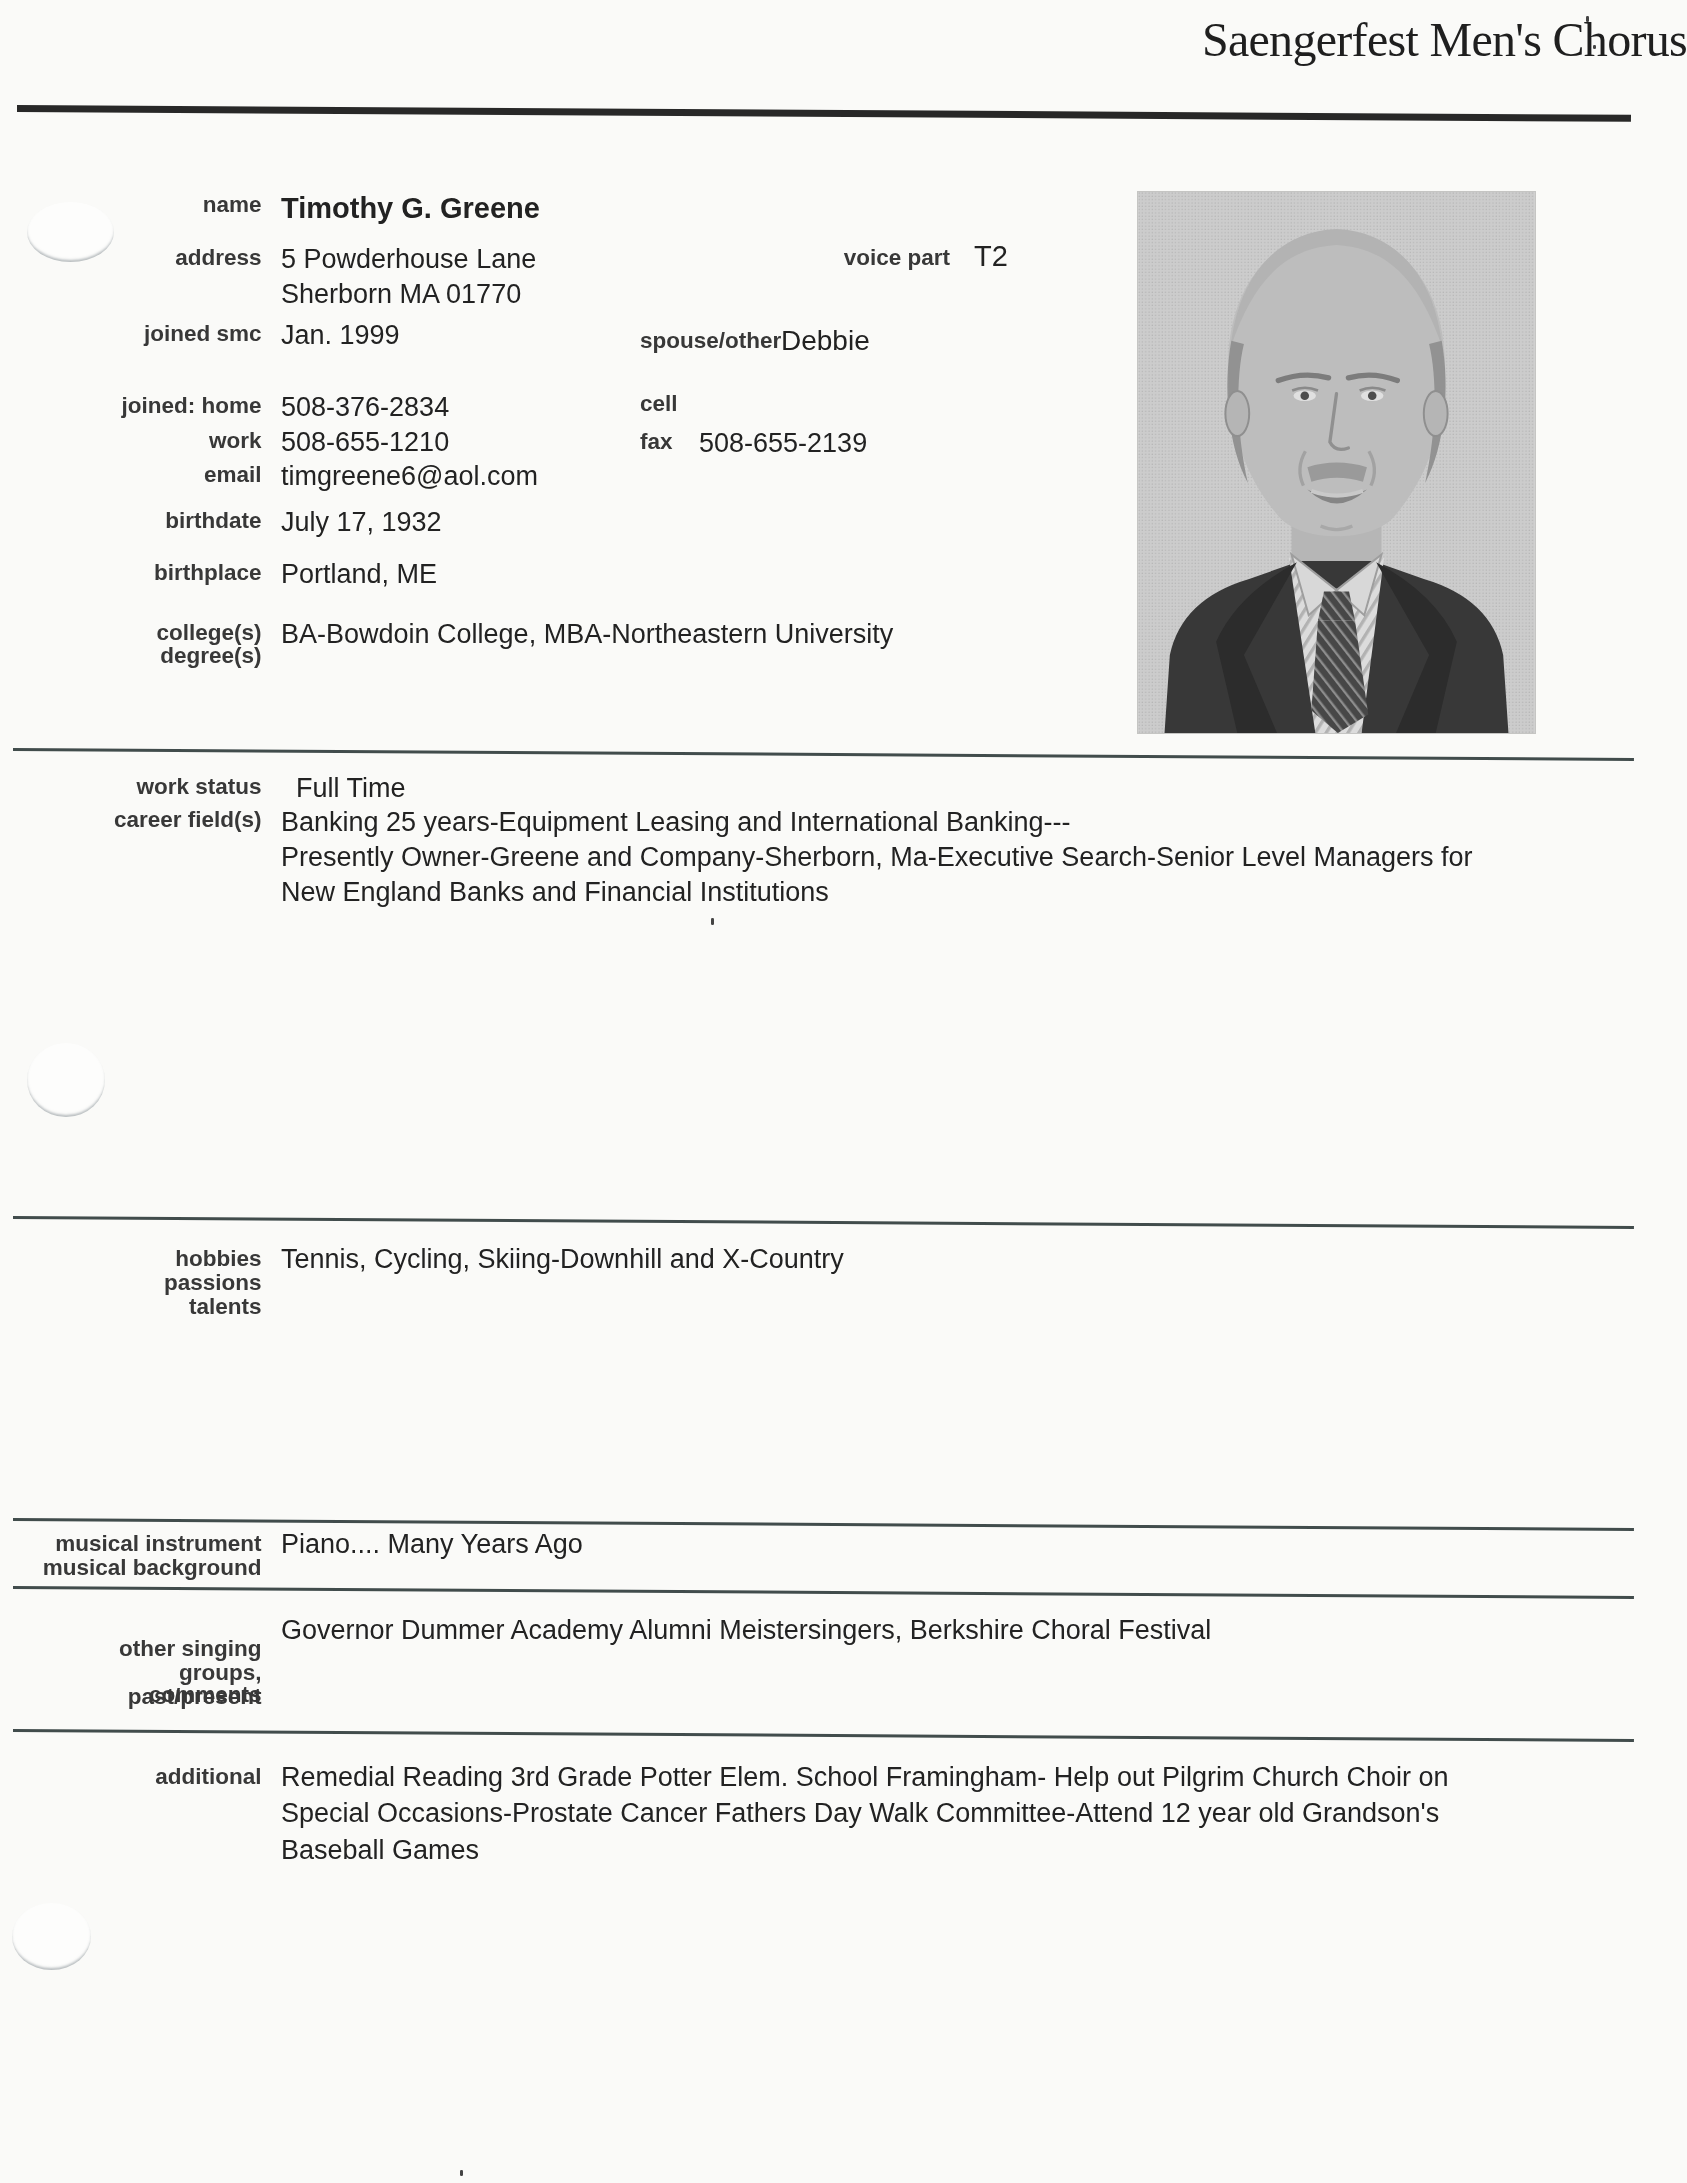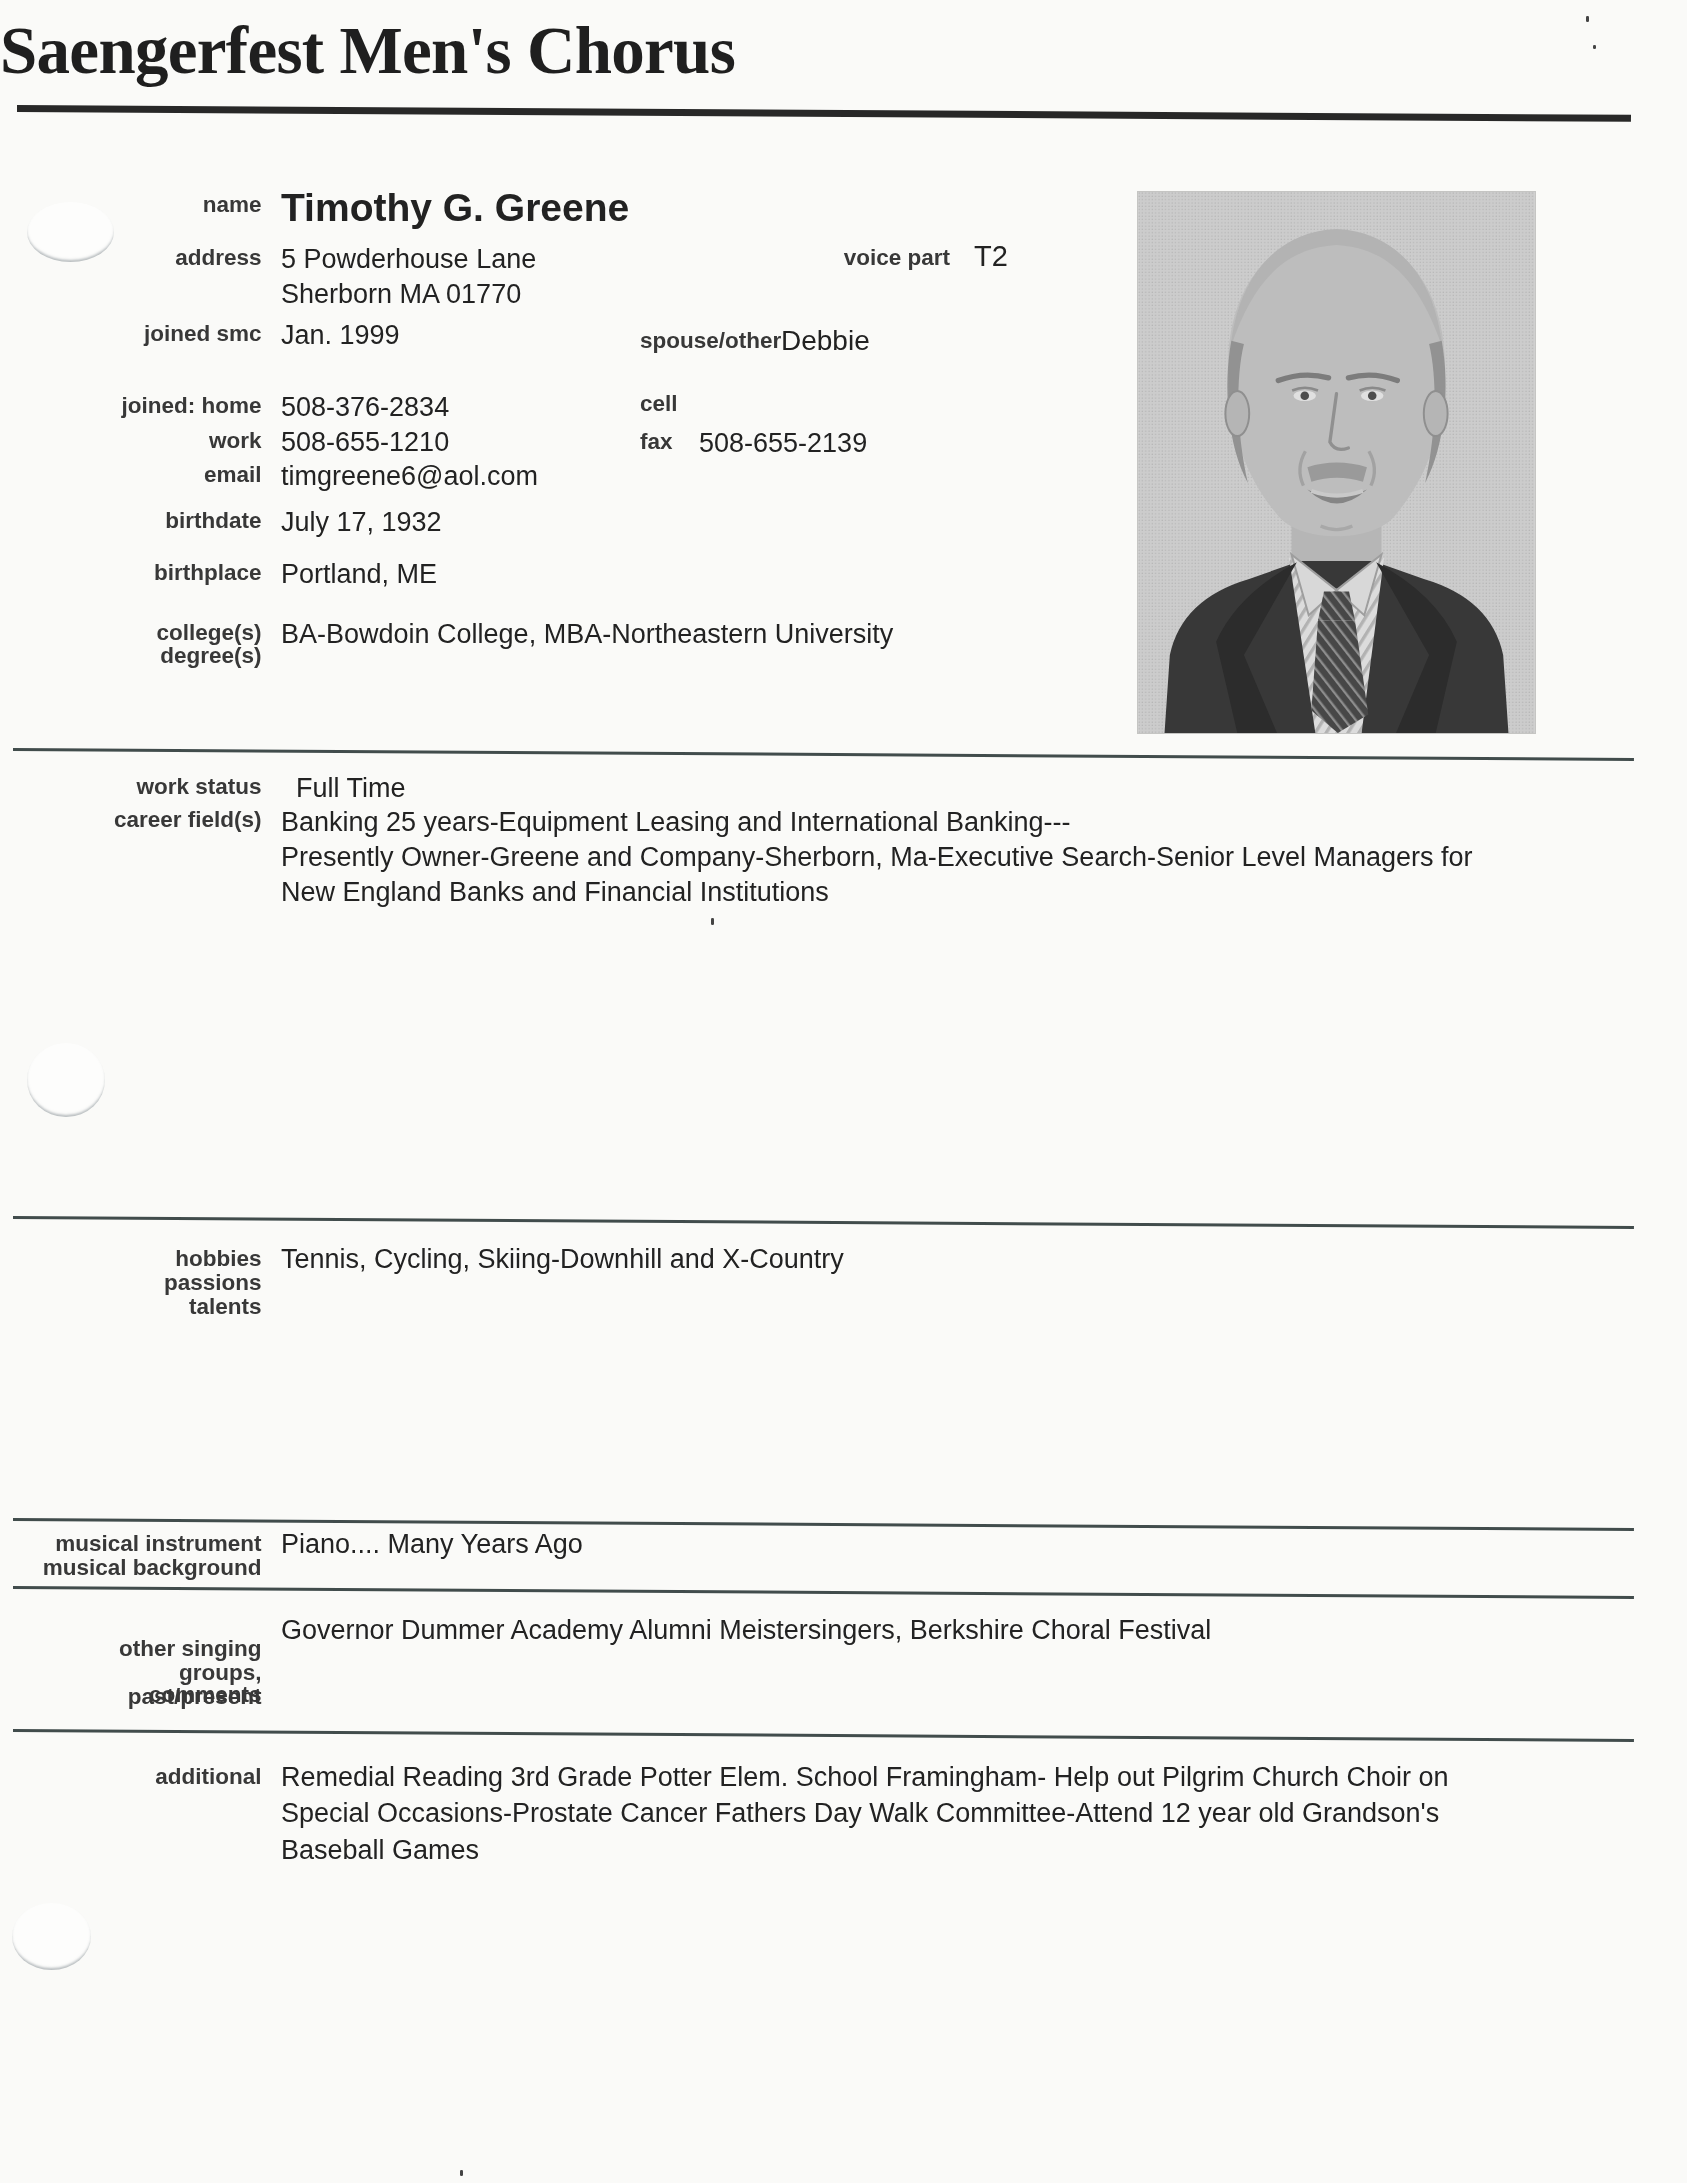--- a/index.html
+++ b/index.html
@@ -5,24 +5,24 @@
   html,body{margin:0;padding:0;background:#e8e8e6;}
   .page{
     position:relative;
     width:1687px;height:2183px;
     background:#fafaf8;
     font-family:"Liberation Sans", sans-serif;
     overflow:hidden;
   }
   .title{
     position:absolute;top:12px;left:0;width:100%;
-    text-align:left;
+    text-align:right;
     font-family:"Liberation Serif", serif;
-    font-weight:700;
-    font-size:67px;
+    font-weight:400;
+    font-size:48px;
     color:#1f1f1f;
     letter-spacing:-0.7px;
   }
   .title-rule{
     position:absolute;left:16.5px;top:105px;width:1614px;height:6.6px;
     background:#282828;
     transform:rotate(0.35deg);transform-origin:left center;
   }
   .sep{
     position:absolute;left:13.2px;width:1621px;height:2.6px;
@@ -38,21 +38,21 @@
     white-space:nowrap;
   }
   .lbl.col{ left:16.5px;width:245px;text-align:right; }
   .val{
     position:absolute;
     font-size:27px;
     color:#222222;
     line-height:34px;
     white-space:nowrap;
   }
-  .val.bold{ font-weight:700;font-size:39px; }
+  .val.bold{ font-weight:700;font-size:29px; }
   .hole{
     position:absolute;
     background:#fdfdfc;
     border-radius:50%;
     box-shadow: inset 0 -2.6px 2.6px -0.7px rgba(125,135,140,0.55);
   }
   .photo{
     position:absolute;left:1138px;top:192px;width:397px;height:541px;
     outline:0.7px solid #c5c5c3;
   }

